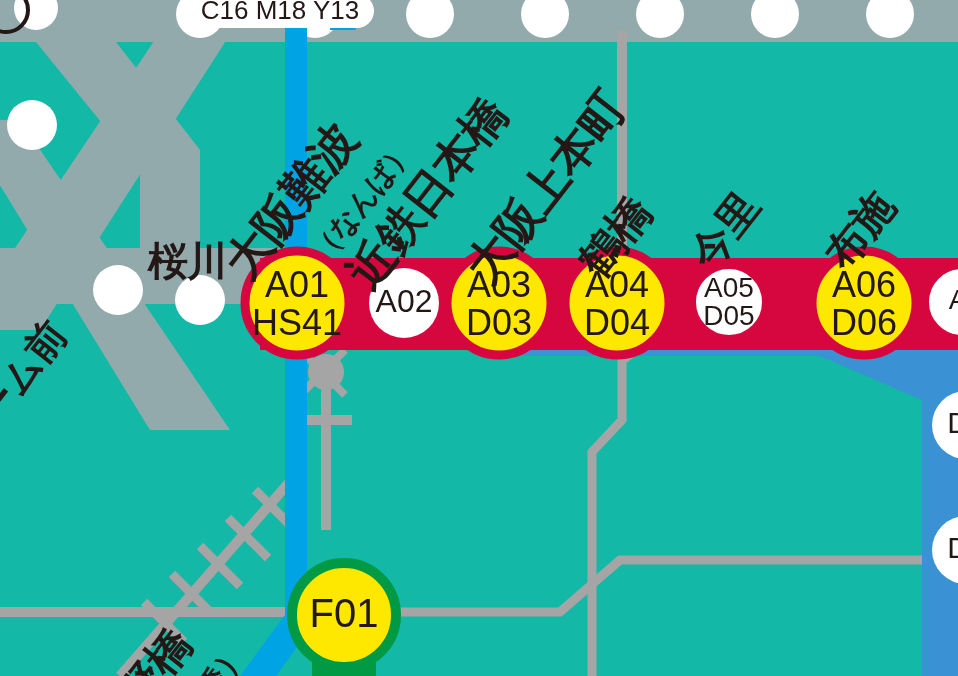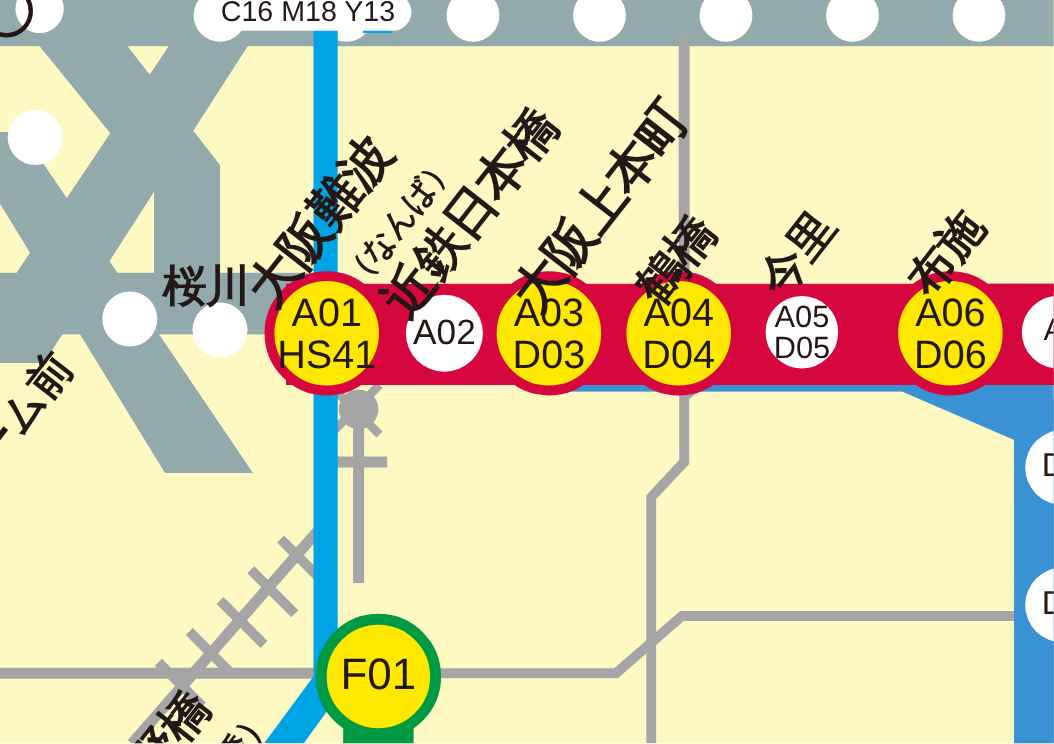--- a/index.html
+++ b/index.html
@@ -1,21 +1,21 @@
 <!DOCTYPE html>
 <html><head>
 <meta charset="utf-8">
 <title>Railway Map</title>
 <style>
   html,body{margin:0;padding:0;background:#ffffff;}
   body{font-family:"Liberation Sans","DejaVu Sans",sans-serif;}
   #map-root{
     position:relative;
     width:958px;height:676px;
-    background:#fef9c3;
+    background:#14b8a6;
     overflow:hidden;
   }
   #map-svg{position:absolute;left:0;top:0;width:958px;height:676px;}
   .lbl{
     position:absolute;
     font-family:"DejaVu Sans","Liberation Sans",sans-serif;
     font-weight:700;
     color:#231815;
     white-space:nowrap;
     line-height:1.0;

